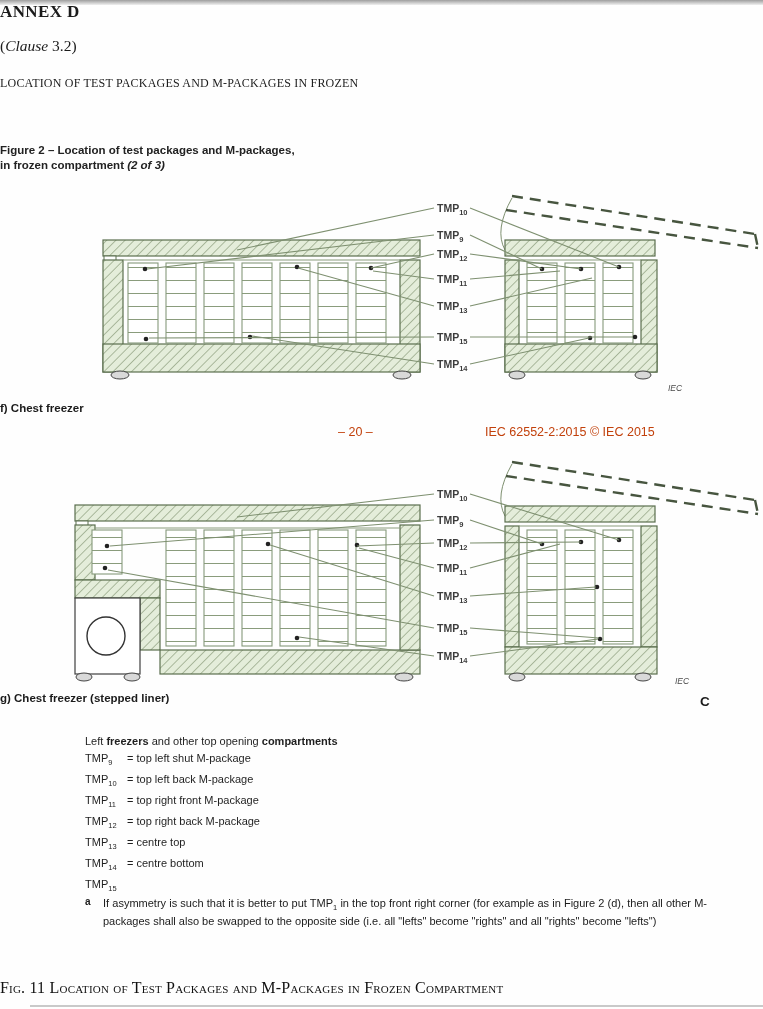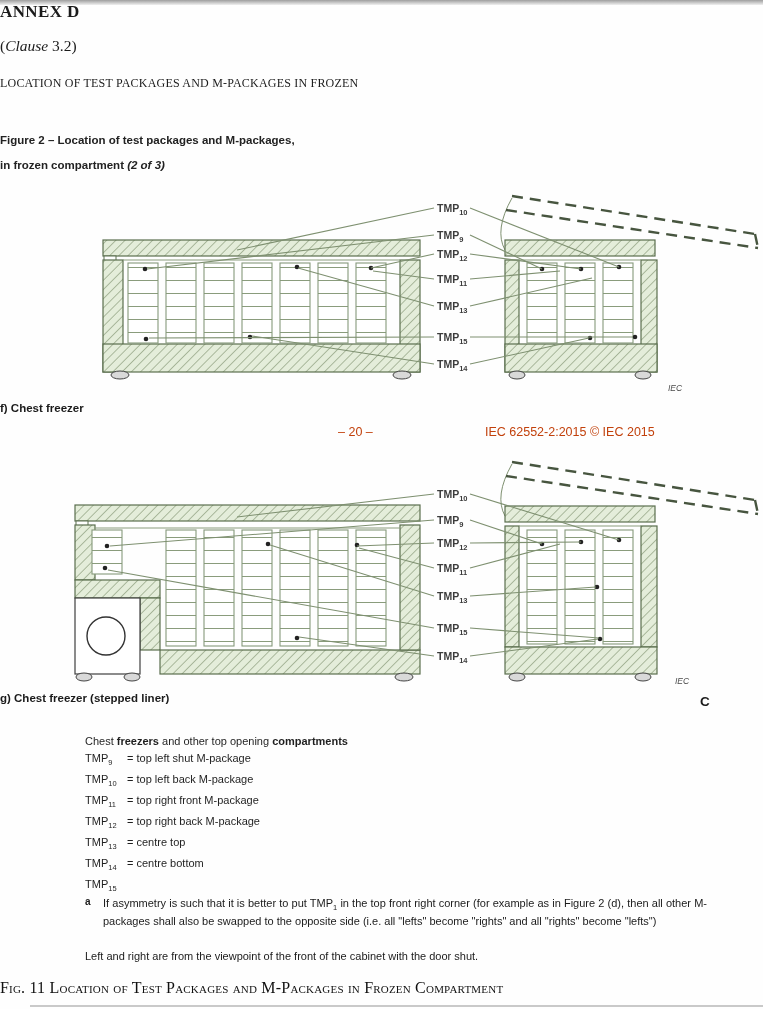--- a/index.html
+++ b/index.html
@@ -39,21 +39,21 @@
 </style>
 </head>
 <body>
 
 <div class="page">
   <div class="abs top-edge"></div>
 
   <div class="abs center serif annex">ANNEX D</div>
   <div class="abs center serif clause"><span>(</span><span style="font-style:italic">Clause</span><span> 3.2)</span></div>
   <div class="abs center serif title title1">LOCATION OF TEST PACKAGES AND M-PACKAGES IN FROZEN</div>
-  <div class="abs center figcap" style="top:133px">Figure 2 – Location of test packages and M-packages,</div>
+  <div class="abs center figcap" style="top:143px">Figure 2 – Location of test packages and M-packages,</div>
   <div class="abs center figcap" style="top:158px"><span>in frozen compartment </span><span class="it">(2 of 3)</span></div>
 
   <svg class="abs" style="left:0;top:190px" width="763" height="215" viewBox="0 0 763 215">
     <defs>
       <pattern id="hf" width="6.5" height="6.5" patternUnits="userSpaceOnUse" patternTransform="rotate(45)">
         <rect width="6.5" height="6.5" fill="#e4edda"></rect>
         <line x1="0" y1="0" x2="0" y2="6.5" stroke="#7a8c68" stroke-width="1.1"></line>
       </pattern>
       <pattern id="rf" width="30" height="13" patternUnits="userSpaceOnUse">
         <rect width="30" height="13" fill="#ffffff"></rect>
@@ -249,21 +249,21 @@
       <text class="tmplbl" x="437" y="112"><tspan>TMP</tspan><tspan class="sub" dy="3">11</tspan></text>
       <text class="tmplbl" x="437" y="140"><tspan>TMP</tspan><tspan class="sub" dy="3">13</tspan></text>
       <text class="tmplbl" x="437" y="172"><tspan>TMP</tspan><tspan class="sub" dy="3">15</tspan></text>
       <text class="tmplbl" x="437" y="200"><tspan>TMP</tspan><tspan class="sub" dy="3">14</tspan></text>
     </g>
     <text class="ieclbl" x="675" y="224">IEC</text>
   </svg>
   <div class="abs center subcap" style="top:692px">g) Chest freezer (stepped liner)</div>
   <div class="abs mletter" style="left:700px;top:694px">C</div>
 
-  <div class="abs legend lg-head"><span>Chest </span><span class="lg-b">freezers</span><span> and other top opening </span><span class="lg-b">compartments</span></div>
+  <div class="abs legend lg-head"><span>Left </span><span class="lg-b">freezers</span><span> and other top opening </span><span class="lg-b">compartments</span></div>
   <div class="abs legend entries">
     <div class="row">
         <span class="tl"><span>TMP</span><sub>9</sub></span>
         <span>= top left shut M-package</span>
       </div>
     <div class="row">
         <span class="tl"><span>TMP</span><sub>10</sub></span>
         <span>= top left back M-package</span>
       </div>
     <div class="row">
@@ -282,18 +282,17 @@
         <span class="tl"><span>TMP</span><sub>14</sub></span>
         <span>= centre bottom</span>
       </div>
     <div class="row">
         <span class="tl"><span>TMP</span><sub>15</sub></span>
       </div>
   </div>
 
   <div class="abs fnote"><sup class="fm">a</sup><span>If asymmetry is such that it is better to put TMP</span><sub>1</sub><span> in the top front right corner (for example as in Figure 2 (d), then all other M-packages shall also be swapped to the opposite side (i.e. all "lefts" become "rights" and all "rights" become "lefts")</span></div>
 
-  <div class="abs vnote">Left and right are from the viewpoint of the front of the cabinet with the door shut.</div>
 
   <div class="abs center serif fig11">Fig. 11 Location of Test Packages and M-Packages in Frozen Compartment</div>
 
   <div class="abs bottom-edge"></div>
 </div>
 
 </body></html>

